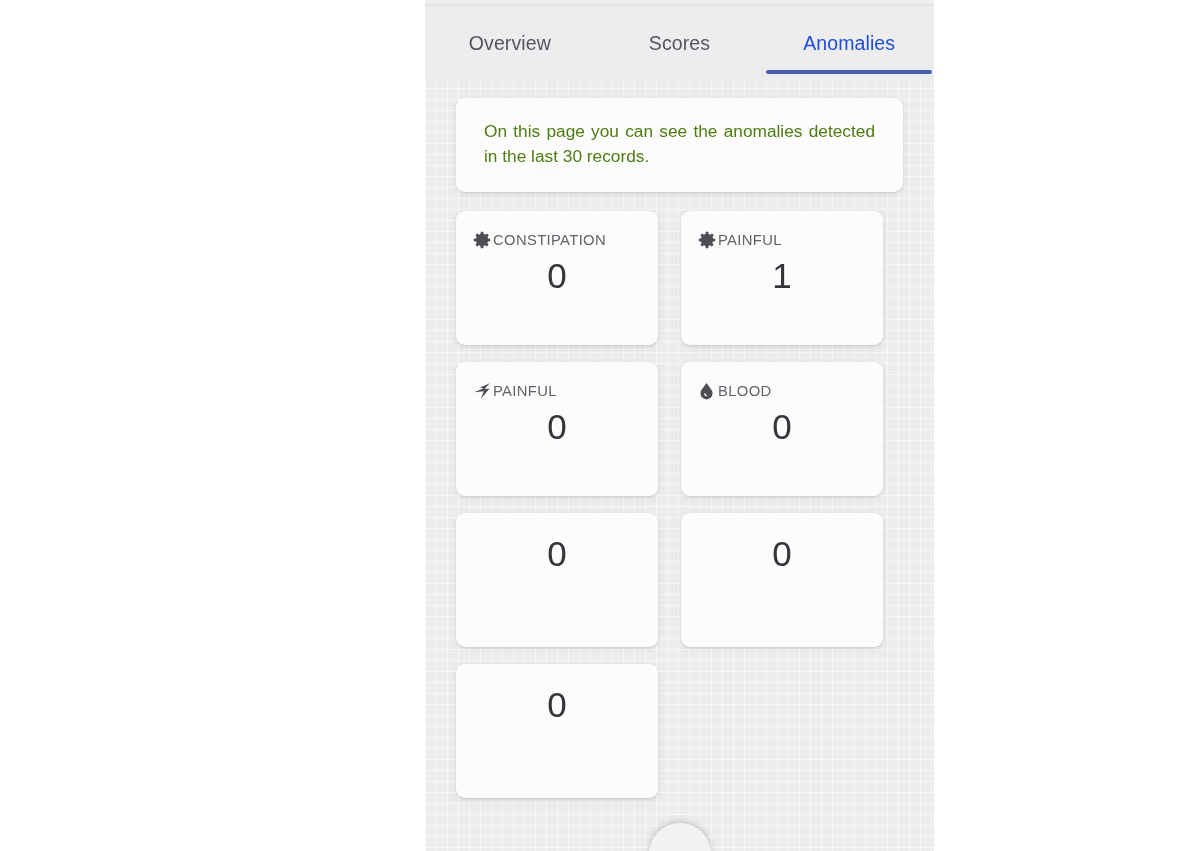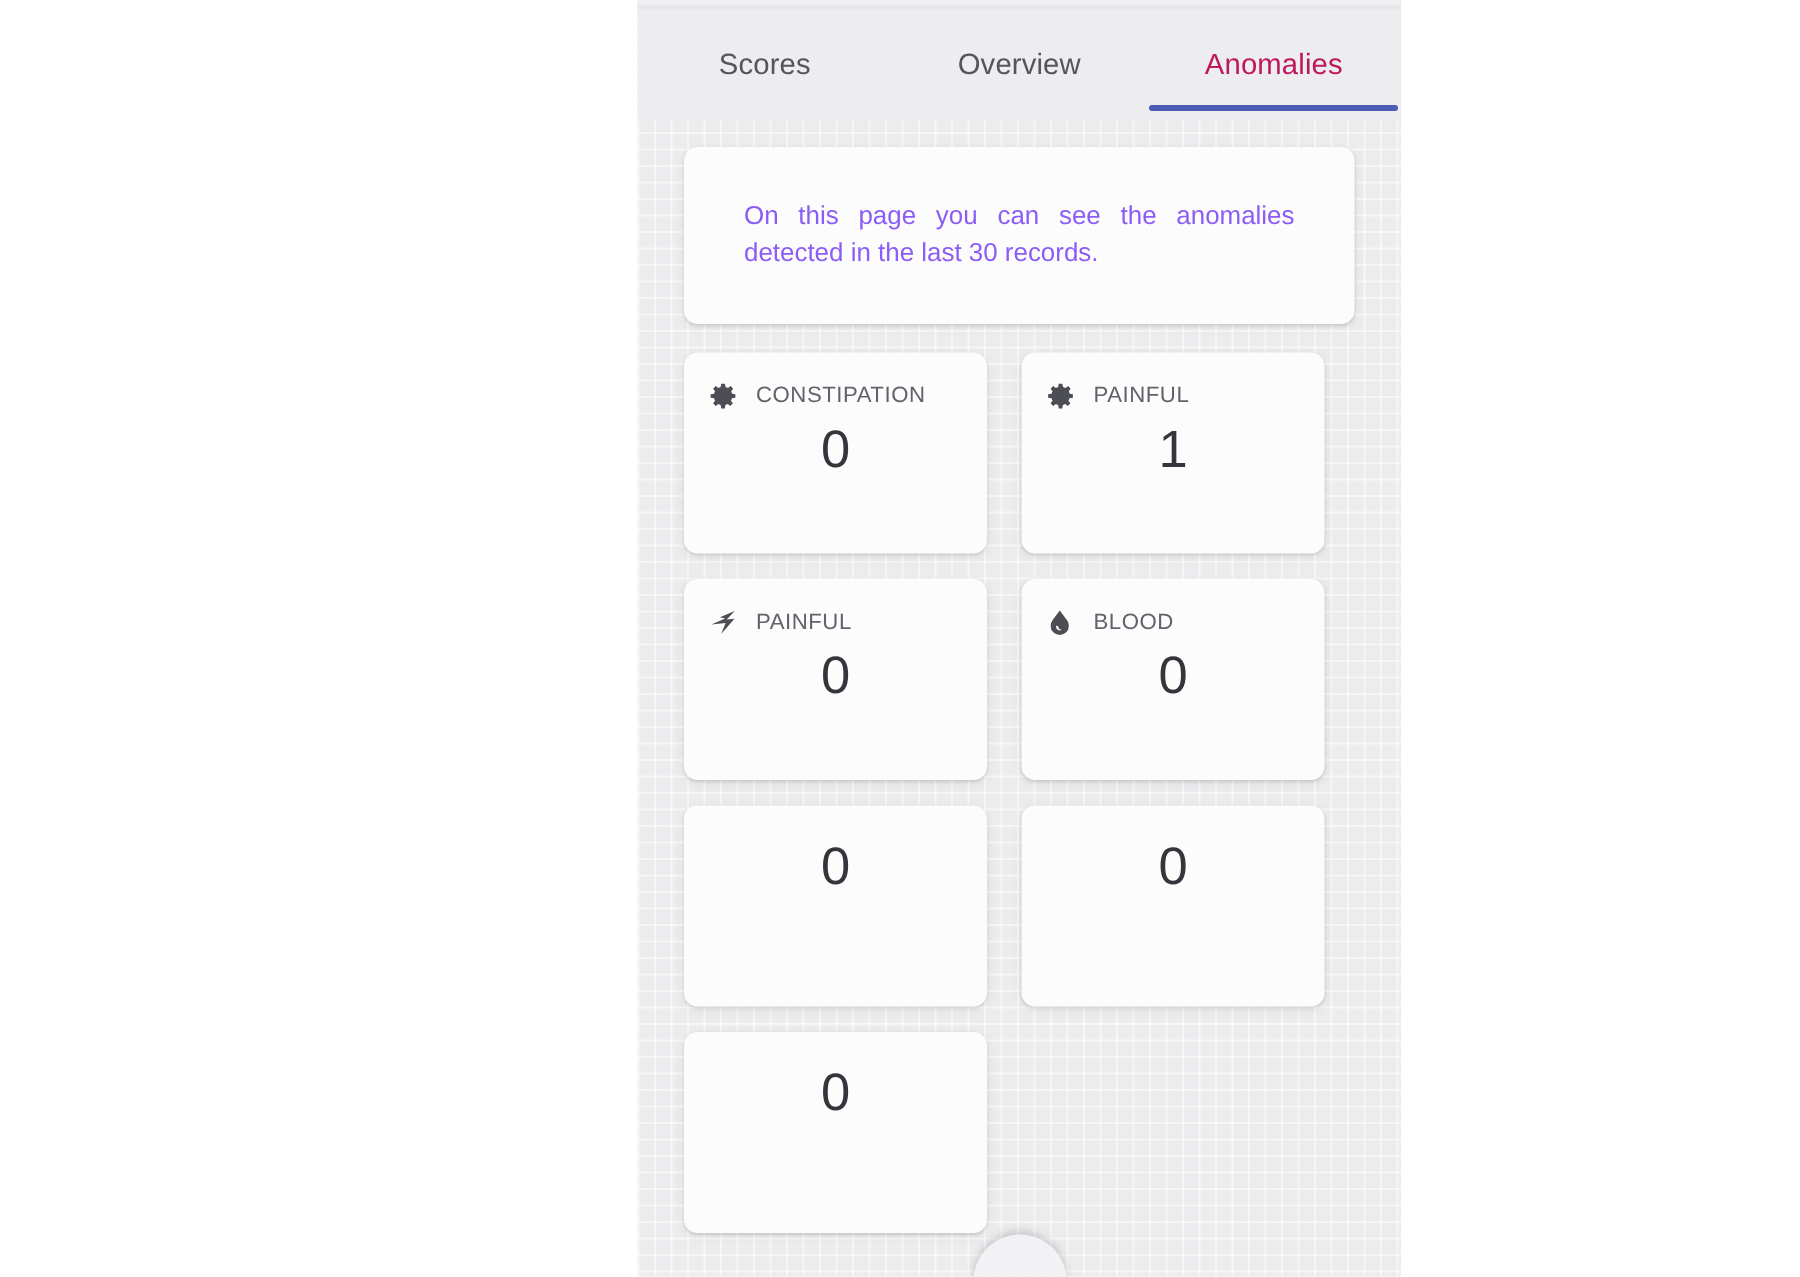--- a/index.html
+++ b/index.html
@@ -70,21 +70,21 @@
     position: relative;
     cursor: pointer;
   }
   .tab-label {
     font-size: 19.5px;
     letter-spacing: 0.1px;
     color: #55555e;
     white-space: nowrap;
   }
   .tab.active .tab-label {
-    color: #be185d;
+    color: #1d4ed8;
   }
   .tab-underline {
     position: absolute;
     bottom: 6px;
     left: 0;
     right: 0;
     margin: 0 auto;
     width: 166px;
     height: 4px;
     border-radius: 2px;
@@ -109,23 +109,23 @@
   #info-card {
     background: #fcfcfd;
     border-radius: 9px;
     padding: 21px 28px 24px 28px;
     box-shadow: 0 1px 2px rgba(60,60,70,0.14), 0 2px 7px rgba(60,60,70,0.07);
     margin-bottom: 19px;
   }
   .info-para {
     font-size: 17.3px;
     line-height: 24.5px;
-    color: #8b5cf6;
+    color: #4d7c0f;
     text-align: justify;
-    margin: 12px;
+    margin: 0;
   }
   .info-para + .info-para { margin-top: 24px; }
 
   
   #anomaly-grid {
     display: flex;
     flex-wrap: wrap;
     gap: 17px 23px;
   }
   .anom-card {
@@ -136,21 +136,20 @@
     box-shadow: 0 1px 2px rgba(60,60,70,0.15), 0 2px 7px rgba(60,60,70,0.08);
     box-sizing: border-box;
     padding: 17px 14px 0 14px;
     display: flex;
     flex-direction: column;
     cursor: pointer;
   }
   .anom-head {
     display: flex;
     align-items: center;
-    gap: 11px;
     height: 24px;
   }
   .anom-icon {
     width: 23px;
     height: 23px;
     flex: 0 0 23px;
     display: flex;
     align-items: center;
     justify-content: center;
     color: #4d4d55;
@@ -205,25 +204,25 @@
 
   <div class="gutter" id="gutter-left"></div>
   <div class="gutter" id="gutter-right"></div>
 
   <div id="viewport">
 
     <div id="appbar-edge"></div>
 
     <div id="tabbar">
       <div class="tab">
+        <span class="tab-label">Overview</span>
+        <span class="tab-underline"></span>
+      </div>
+      <div class="tab">
         <span class="tab-label">Scores</span>
-        <span class="tab-underline"></span>
-      </div>
-      <div class="tab">
-        <span class="tab-label">Overview</span>
         <span class="tab-underline"></span>
       </div>
       <div class="tab active">
         <span class="tab-label">Anomalies</span>
         <span class="tab-underline"></span>
       </div>
     </div>
 
     <div id="content">
 

